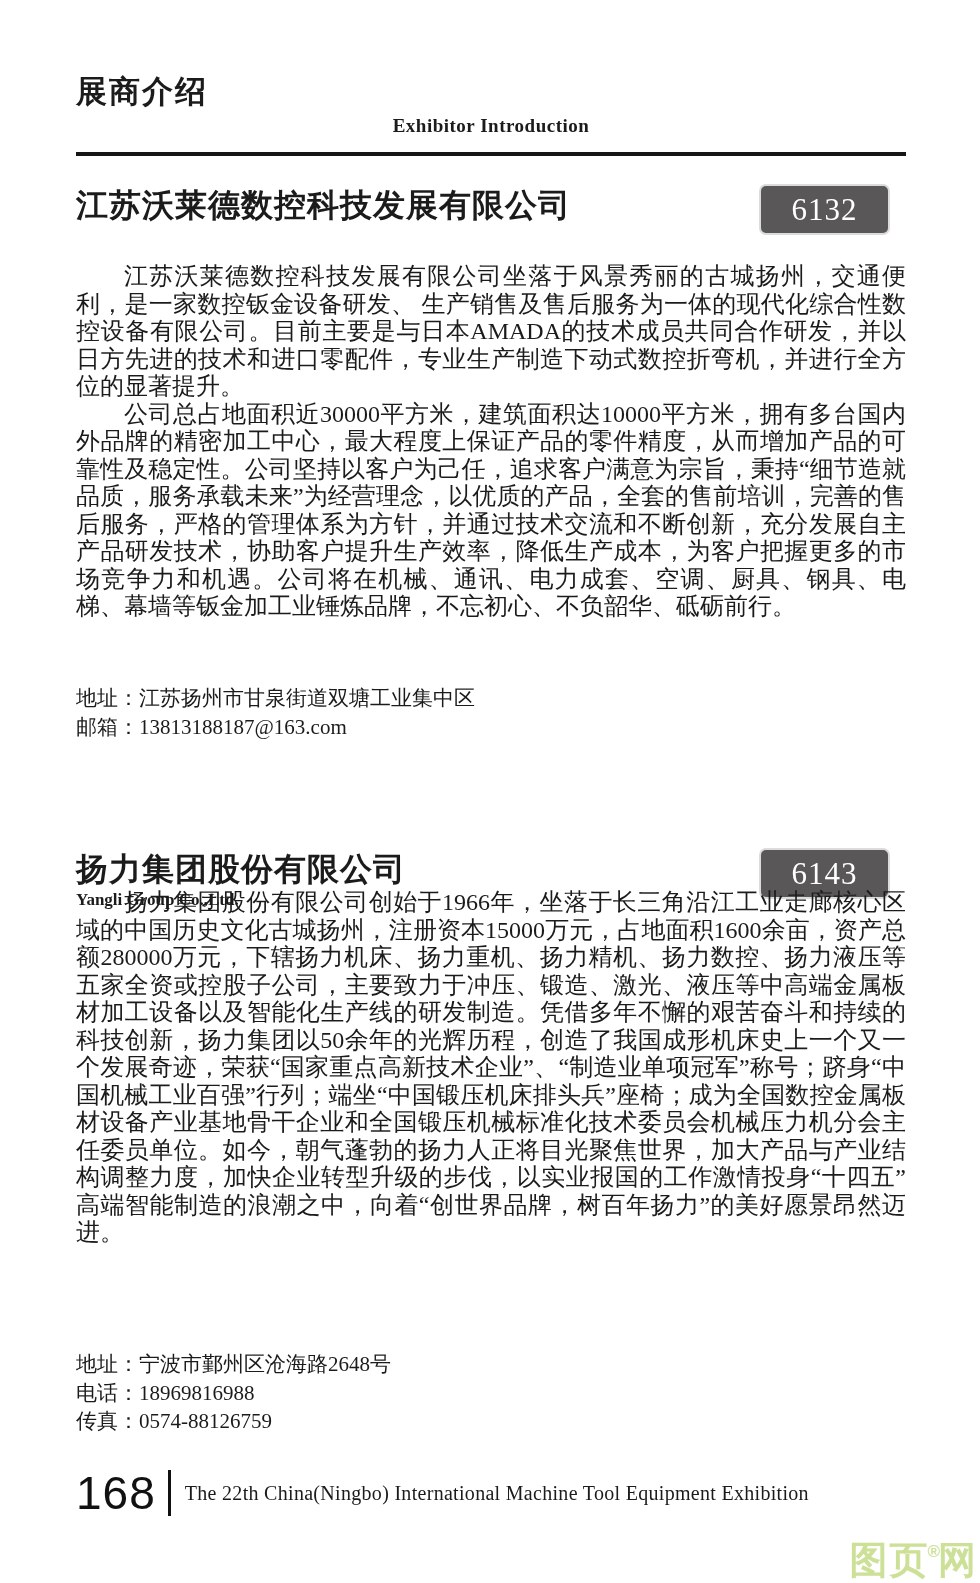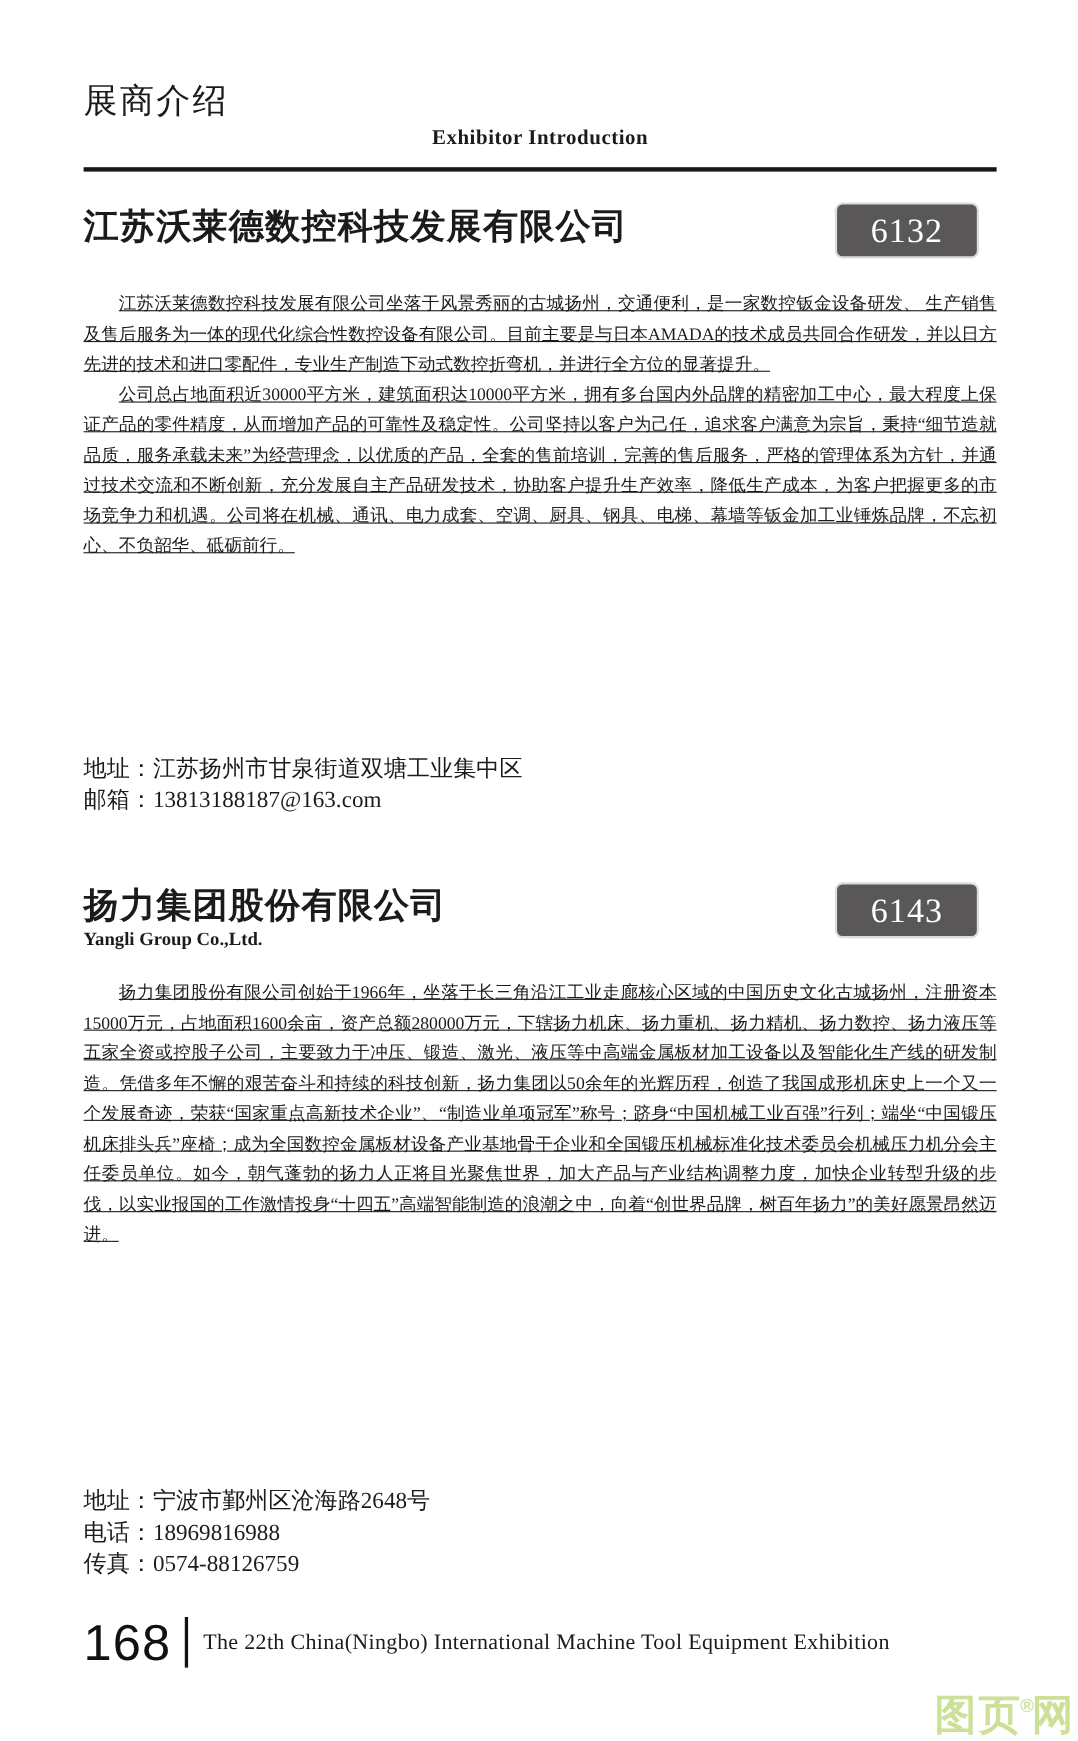--- a/index.html
+++ b/index.html
@@ -11,41 +11,41 @@
   html,body{margin:0;padding:0;}
   body{
     width:980px;height:1583px;position:relative;background:#ffffff;
     font-family:"Liberation Serif","DejaVu Serif",serif;
     color:var(--text);overflow:hidden;
   }
   .abs{position:absolute;left:76px;width:830px;}
 
   
   .page-header{top:74px;}
-  .title-zh{font-size:31px;font-weight:normal;letter-spacing:2px;line-height:1.15;margin:0;}
+  .title-zh{font-size:31px;font-weight:bold;letter-spacing:2px;line-height:1.15;margin:0;}
   .title-en{font-size:19px;font-weight:bold;letter-spacing:.5px;margin-top:5px;text-align:center;}
   .header-rule{height:4px;background:var(--rule);margin-top:15px;}
 
   
   .company-row{display:flex;justify-content:space-between;align-items:flex-start;}
   .company-names{min-width:0;}
   .company-name-zh{font-size:32px;font-weight:bold;letter-spacing:1px;line-height:1.2;margin:0;text-align:right;}
   .company-name-en{font-size:17px;font-weight:bold;margin-top:3px;line-height:1.1;}
   .booth-badge{
     flex:0 0 auto;width:127px;height:47px;margin-right:18px;
     background:var(--badge_bg);color:#fff;border-radius:5px;
     box-shadow:0 0 0 2px #dcdcdc;
     display:flex;align-items:center;justify-content:center;
     font-size:31px;letter-spacing:1px;
   }
   .row-1{top:186px;}
-  .row-2{top:804px;}
+  .row-2{top:850px;}
 
   
-  .desc p{margin:0;text-indent:2em;text-align:justify;font-size:16px;line-height:27.5px;text-decoration:underline;}
+  .desc p{margin:0;text-indent:2em;text-align:justify;font-size:24px;line-height:27.5px;}
   .desc-1{top:263px;}
   .desc-2{top:889px;}
 
   
   .contacts{font-size:21px;line-height:28.5px;}
   .contacts-1{top:684px;}
   .contacts-2{top:1350px;}
 
   
   .page-footer{top:1466px;display:flex;align-items:center;}

